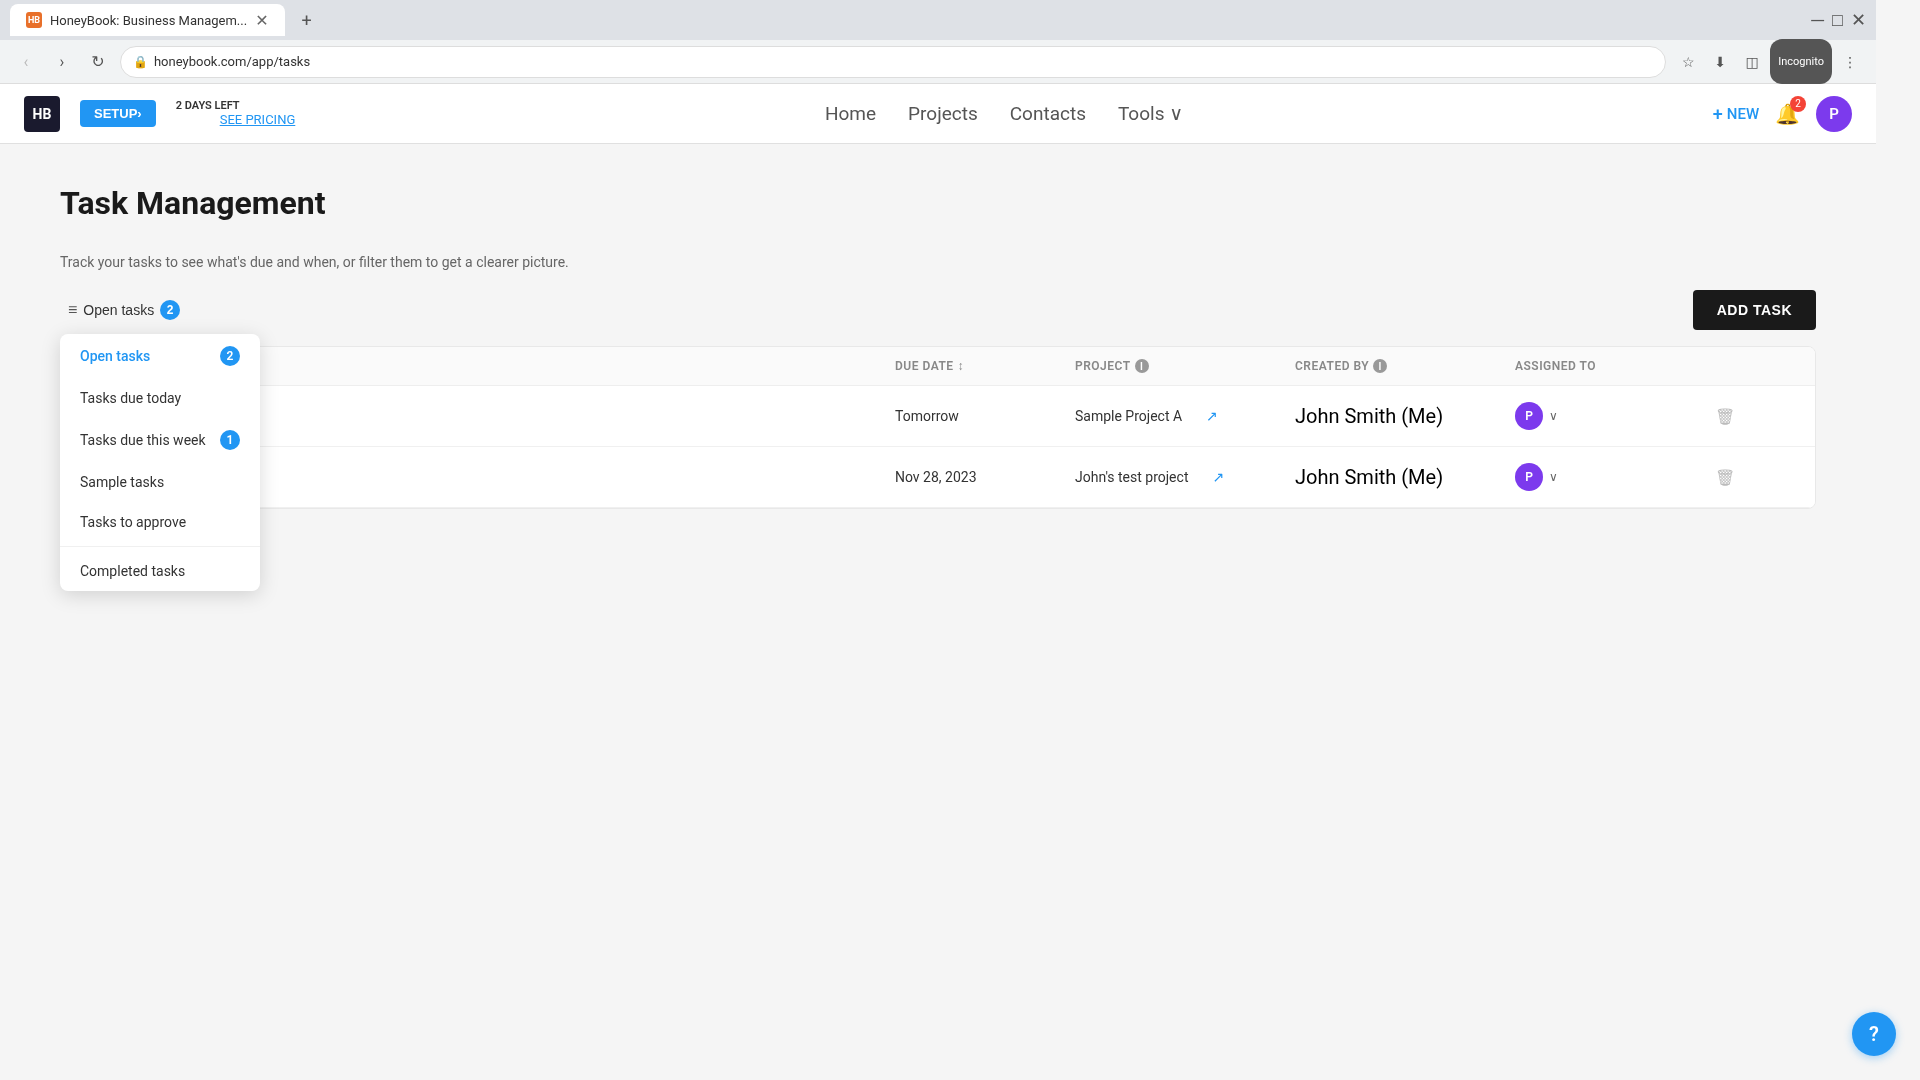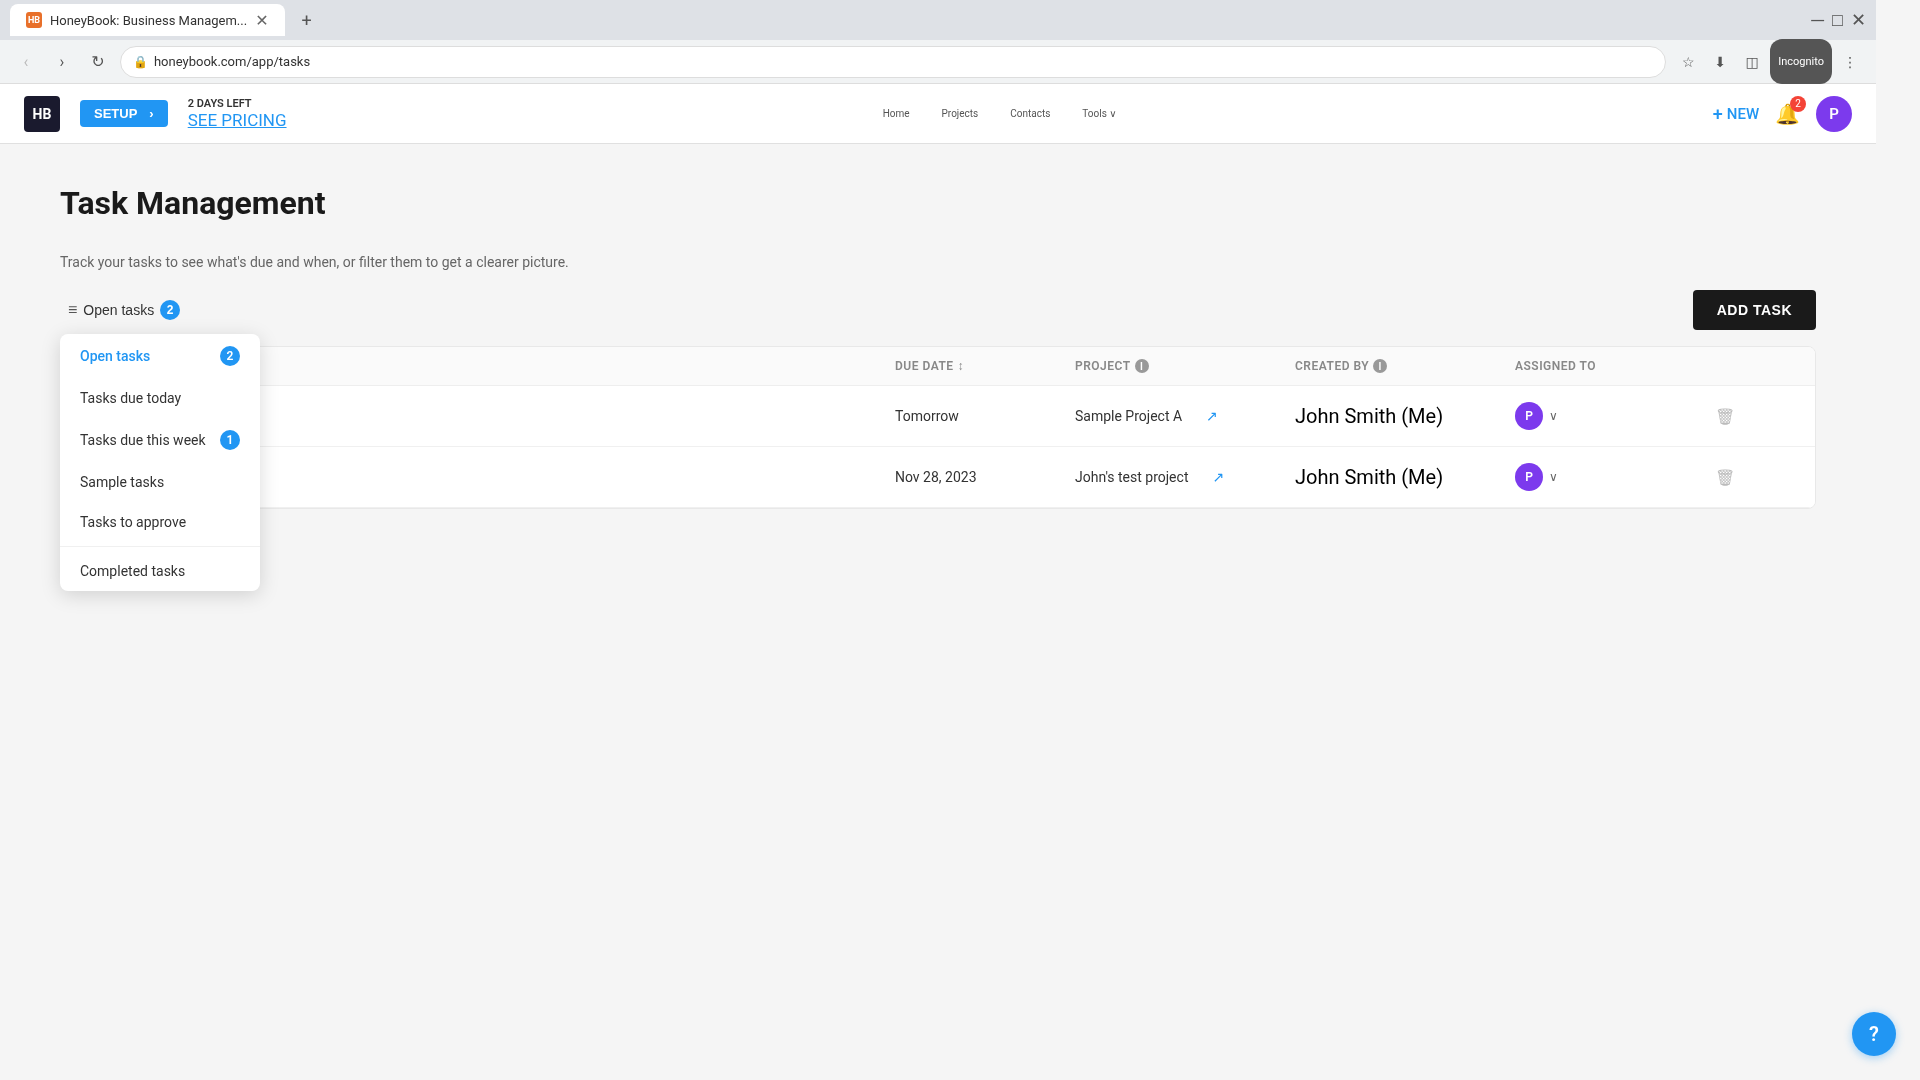--- a/index.html
+++ b/index.html
@@ -21,26 +21,26 @@
     .browser-address-bar { flex: 1; background: #fff; border: 1px solid #ddd; border-radius: 20px; height: 32px; display: flex; align-items: center; padding: 0 12px; gap: 6px; font-size: 13px; color: #333; }
     .browser-address-bar .lock-icon { color: #555; font-size: 12px; }
     .browser-toolbar-actions { display: flex; gap: 4px; align-items: center; }
     .browser-toolbar-action { width: 28px; height: 28px; border-radius: 50%; display: flex; align-items: center; justify-content: center; color: #555; cursor: pointer; font-size: 14px; }
     .incognito-badge { background: #555; color: #fff; font-size: 11px; padding: 16px 8px; border-radius: 12px; }
 
     
     .app-header { background: #fff; border-bottom: 1px solid #e0e0e0; height: 60px; display: flex; align-items: center; padding: 0 24px; gap: 20px; }
     .app-logo { display: flex; align-items: center; gap: 8px; }
     .app-logo-icon { width: 36px; height: 36px; background: #1a1a2e; border-radius: 4px; display: flex; align-items: center; justify-content: center; color: #fff; font-size: 14px; font-weight: bold; }
-    .setup-btn { background: #2196f3; color: #fff; border: none; border-radius: 4px; padding: 6px 14px; font-size: 13px; font-weight: 600; cursor: pointer; display: flex; align-items: center; gap: 12px; }
+    .setup-btn { background: #2196f3; color: #fff; border: none; border-radius: 4px; padding: 6px 14px; font-size: 13px; font-weight: 600; cursor: pointer; display: flex; align-items: center; gap: 0; }
     .setup-info { display: flex; flex-direction: column; line-height: 1.2; }
     .setup-days { font-size: 11px; font-weight: 600; color: #333; }
-    .setup-pricing { font-size: 17px; color: #2196f3; text-decoration: underline; cursor: pointer; }
+    .setup-pricing { font-size: 13px; color: #2196f3; text-decoration: underline; cursor: pointer; margin-left: 44px; }
     .app-nav { flex: 1; display: flex; justify-content: center; gap: 32px; }
-    .app-nav a { text-decoration: none; color: #555; font-size: 10px; cursor: pointer; }
+    .app-nav a { text-decoration: none; color: #555; font-size: 19px; cursor: pointer; }
     .app-header-right { display: flex; align-items: center; gap: 16px; margin-left: auto; }
     .new-btn { display: flex; align-items: center; gap: 4px; color: #2196f3; font-size: 15px; font-weight: 500; cursor: pointer; }
     .new-btn .plus { font-size: 18px; }
     .notif-btn { position: relative; cursor: pointer; }
     .notif-badge { position: absolute; top: -6px; right: -6px; background: #f44336; color: #fff; border-radius: 50%; width: 16px; height: 16px; font-size: 10px; display: flex; align-items: center; justify-content: center; }
     .user-avatar { width: 36px; height: 36px; border-radius: 50%; background: #7c3aed; display: flex; align-items: center; justify-content: center; color: #fff; font-size: 15px; font-weight: 600; cursor: pointer; }
 
     
     .page-content { padding: 40px 60px; }
     .page-title { font-size: 32px; font-weight: 700; color: #1a1a1a; margin-bottom: 32px; }

